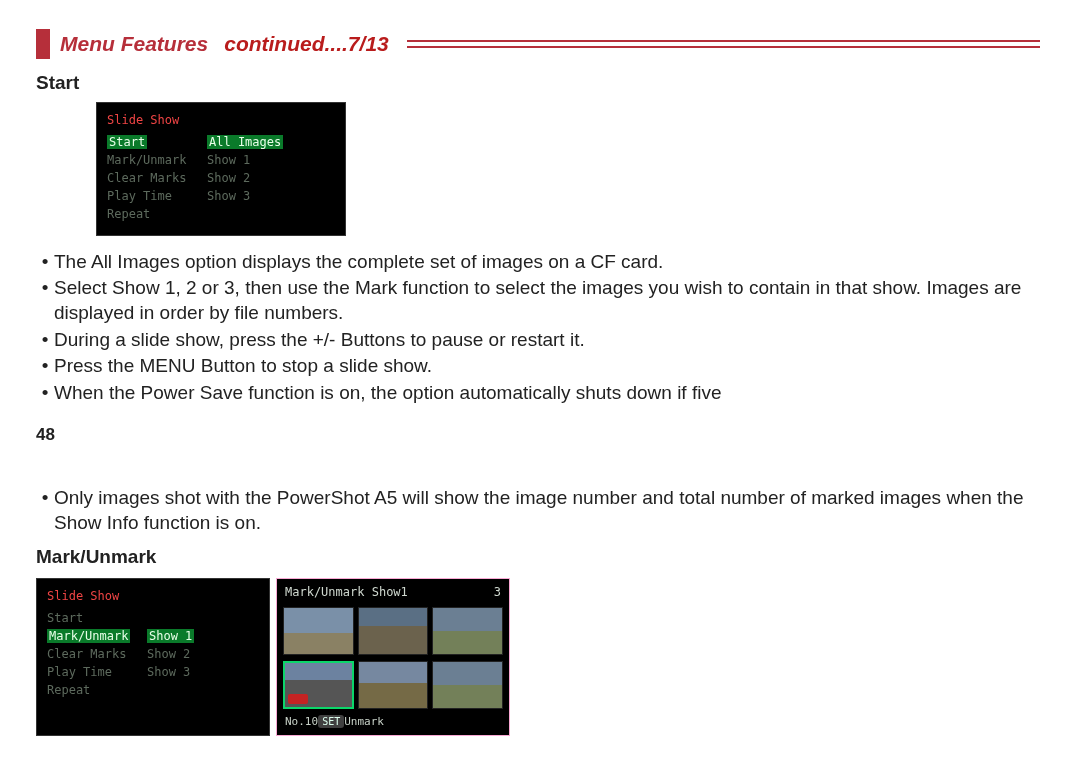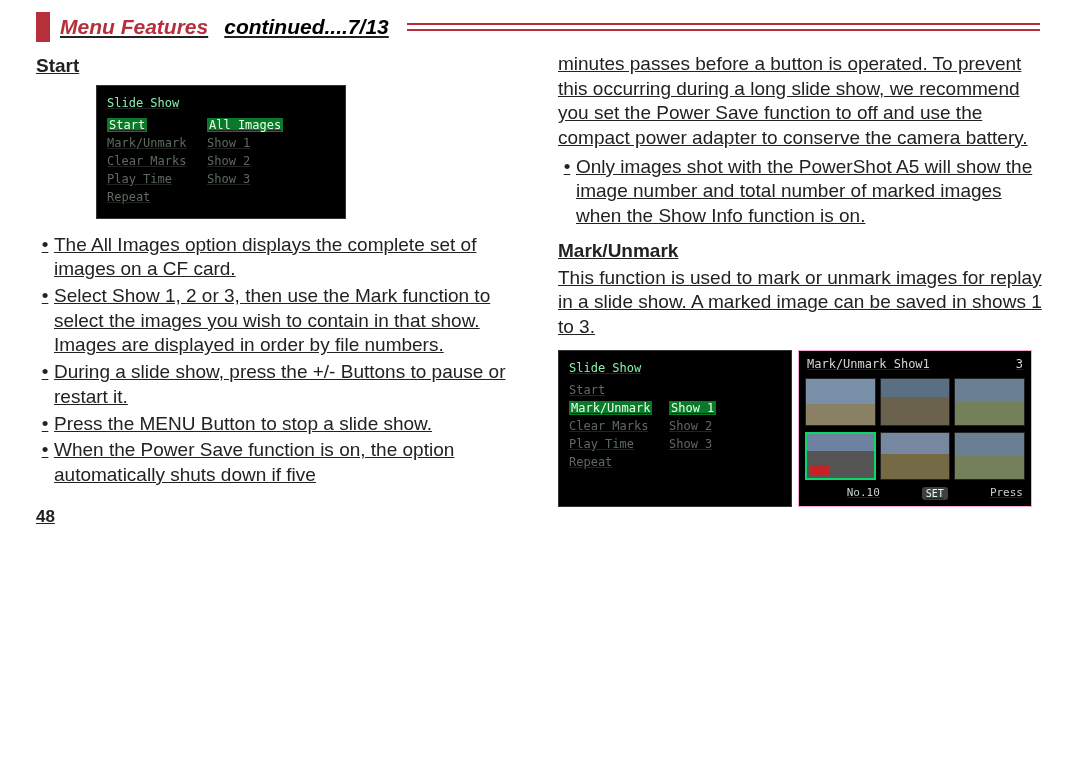--- a/index.html
+++ b/index.html
@@ -6,22 +6,21 @@
   body {
     margin: 0;
     padding: 0;
     background: #fff;
     font-family: "Helvetica Neue", Helvetica, Arial, sans-serif;
     color: #222;
     width: 1080px;
     height: 765px;
   }
   .page {
-    padding: 12px 36px 10px 36px;
-    text-decoration: underline;
+    padding: 29px 36px 10px 36px;
   }
   .header-row {
     display: flex;
     align-items: center;
     gap: 10px;
     margin-bottom: 6px;
   }
   .bar {
     width: 14px;
     height: 30px;
@@ -30,36 +29,37 @@
   }
   .header-title {
     font-style: italic;
     font-weight: 700;
     color: #b62f3a;
     font-size: 21px;
   }
   .header-sub {
     font-style: italic;
     font-weight: 600;
-    color: #000000;
+    color: #b91c1c;
     font-size: 21px;
     margin-left: 6px;
   }
   .rule {
     flex: 1 1 auto;
     height: 8px;
     border-top: 2px solid #b62f3a;
     border-bottom: 2px solid #b62f3a;
     margin-left: 8px;
     margin-right: 4px;
   }
   .cols {
     display: flex;
     gap: 36px;
     margin-top: 10px;
+    flex-direction: column;
   }
   .col {
     flex: 1 1 50%;
     font-size: 19px;
     line-height: 1.3;
   }
   .sec-head {
     font-weight: 700;
     margin: 2px 0 2px 0;
   }
@@ -94,21 +94,21 @@
     color: #a6b7a6;
     width: 250px;
     padding: 8px 10px 12px 10px;
     font-family: "Lucida Console", Monaco, monospace;
     font-size: 12px;
     line-height: 1.5;
     margin: 6px 0 14px 60px;
     border: 1px solid #333;
   }
   .scr-title {
-    color: #86efac;
+    color: #ef4444;
     margin-bottom: 4px;
   }
   .scr-row {
     display: flex;
     align-items: center;
   }
   .slot-l {
     width: 100px;
     flex: 0 0 auto;
   }
@@ -178,27 +178,26 @@
     content:"";
     position:absolute;
     left:4px; bottom:4px; width:20px; height:10px;
     background:#c52323; border-radius:2px;
   }
   .scr3-title {
     display:flex; justify-content:space-between;
     font-size:12px; padding: 0 2px;
   }
   .scr3-foot {
-    display:flex; justify-content:flex-end;
+    display:flex; justify-content:flex-start;
     font-size:11px;
     margin-top:6px;
     color:#c8d2c8;
     align-items:center;
     padding: 0 2px;
-    gap: 42px;
   }
   .pill {
     background:#404040; color:#dfe; padding:0 4px; border-radius:3px; font-size:10px;
   }
 </style>
 </head>
 <body>
 
 <div class="page">
 
@@ -256,28 +255,26 @@
       </div>
       <div class="bullet">
         <div class="dot">•</div>
         <div class="txt">When the Power Save function is on, the option automatically shuts down if five</div>
       </div>
 
       <div class="page-num">48</div>
     </div>
 
     <div class="col">
-      <div class="bullet-cont">minutes passes before a button is operated. To prevent this occurring during a long slide show, we recommend you set the Power Save function to off and use the compact power adapter to conserve the camera battery.</div>
       <div class="bullet" style="margin-top:4px">
         <div class="dot">•</div>
         <div class="txt">Only images shot with the PowerShot A5 will show the image number and total number of marked images when the Show Info function is on.</div>
       </div>
 
       <div class="sec-head" style="margin-top:10px">Mark/Unmark</div>
-      <div class="intro">This function is used to mark or unmark images for replay in a slide show. A marked image can be saved in shows 1 to 3.</div>
 
       <div class="screen2wrap">
         <div class="screen2">
           <div class="scr-title">Slide Show</div>
           <div class="scr-row dim">
             <span class="slot-l">Start</span>
             <span class="slot-r"></span>
           </div>
           <div class="scr-row">
             <span class="slot-l"><span class="hl-green">Mark/Unmark</span></span>
@@ -308,19 +305,19 @@
             <div class="thumb thumb3"></div>
           </div>
           <div class="thumb-row">
             <div class="thumb thumb4 sel redcar"></div>
             <div class="thumb thumb5"></div>
             <div class="thumb thumb3"></div>
           </div>
           <div class="scr3-foot">
             <span>No.10</span>
             <span class="pill">SET</span>
-            <span>Press</span>
+            <span>Unmark</span>
           </div>
         </div>
       </div>
     </div>
   </div>
 </div>
 
 </body></html>

